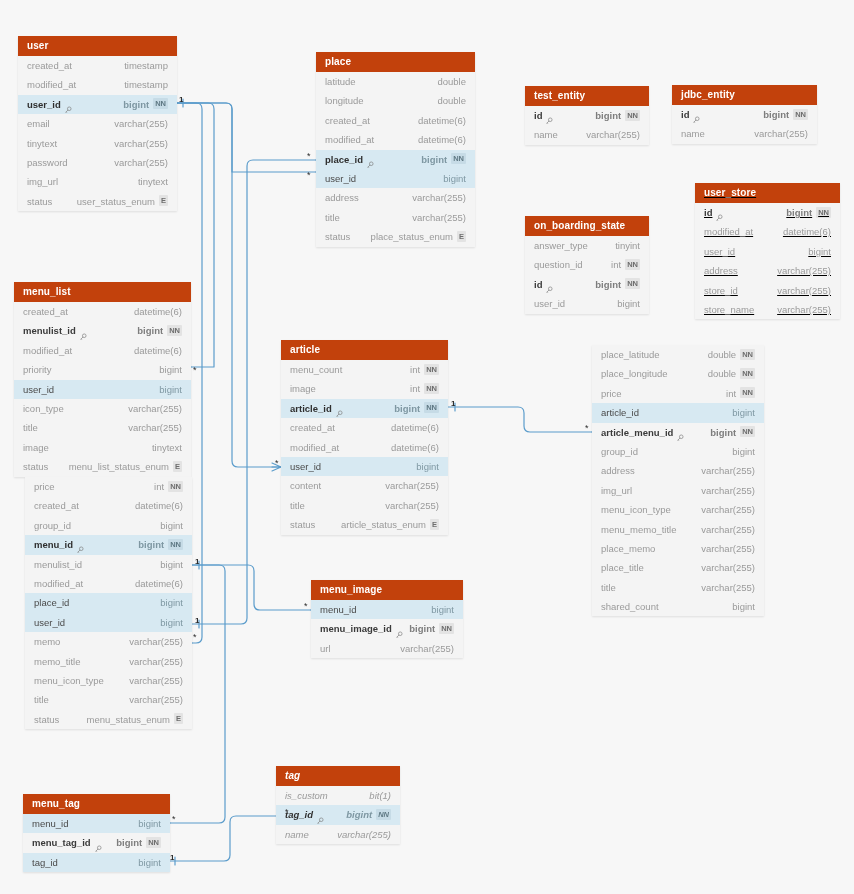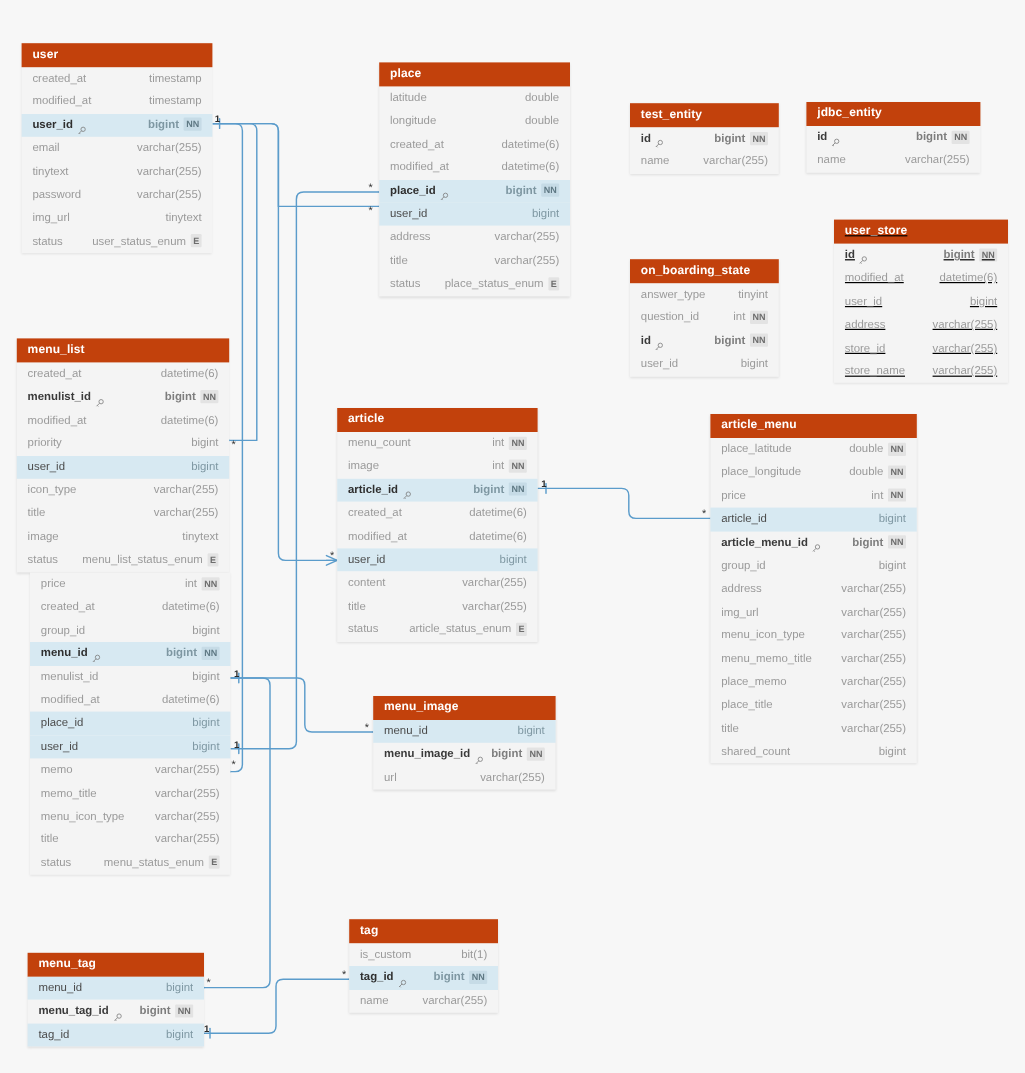--- a/index.html
+++ b/index.html
@@ -673,21 +673,20 @@
           <div class="col-name">
             <span>status</span>
           </div>
           <div class="col-type">
             <span>article_status_enum</span>
             <span class="badge">E</span>
           </div>
         </div>
       </div>
       <div class="table-box" style="left: 592px; top: 345px; width: 172px;">
-        <div class="tbl-header">article_menu</div>
         <div class="tbl-row">
           <div class="col-name">
             <span>place_latitude</span>
           </div>
           <div class="col-type">
             <span>double</span>
             <span class="badge">NN</span>
           </div>
         </div>
         <div class="tbl-row">
@@ -946,21 +945,21 @@
         </div>
         <div class="tbl-row">
           <div class="col-name">
             <span>url</span>
           </div>
           <div class="col-type">
             <span>varchar(255)</span>
           </div>
         </div>
       </div>
-      <div class="table-box" style="left: 291px; top: 766px; width: 124px;">
+      <div class="table-box" style="left: 276px; top: 766px; width: 124px; font-style: italic;">
         <div class="tbl-header">tag</div>
         <div class="tbl-row">
           <div class="col-name">
             <span>is_custom</span>
           </div>
           <div class="col-type">
             <span>bit(1)</span>
           </div>
         </div>
         <div class="tbl-row hl pk">

